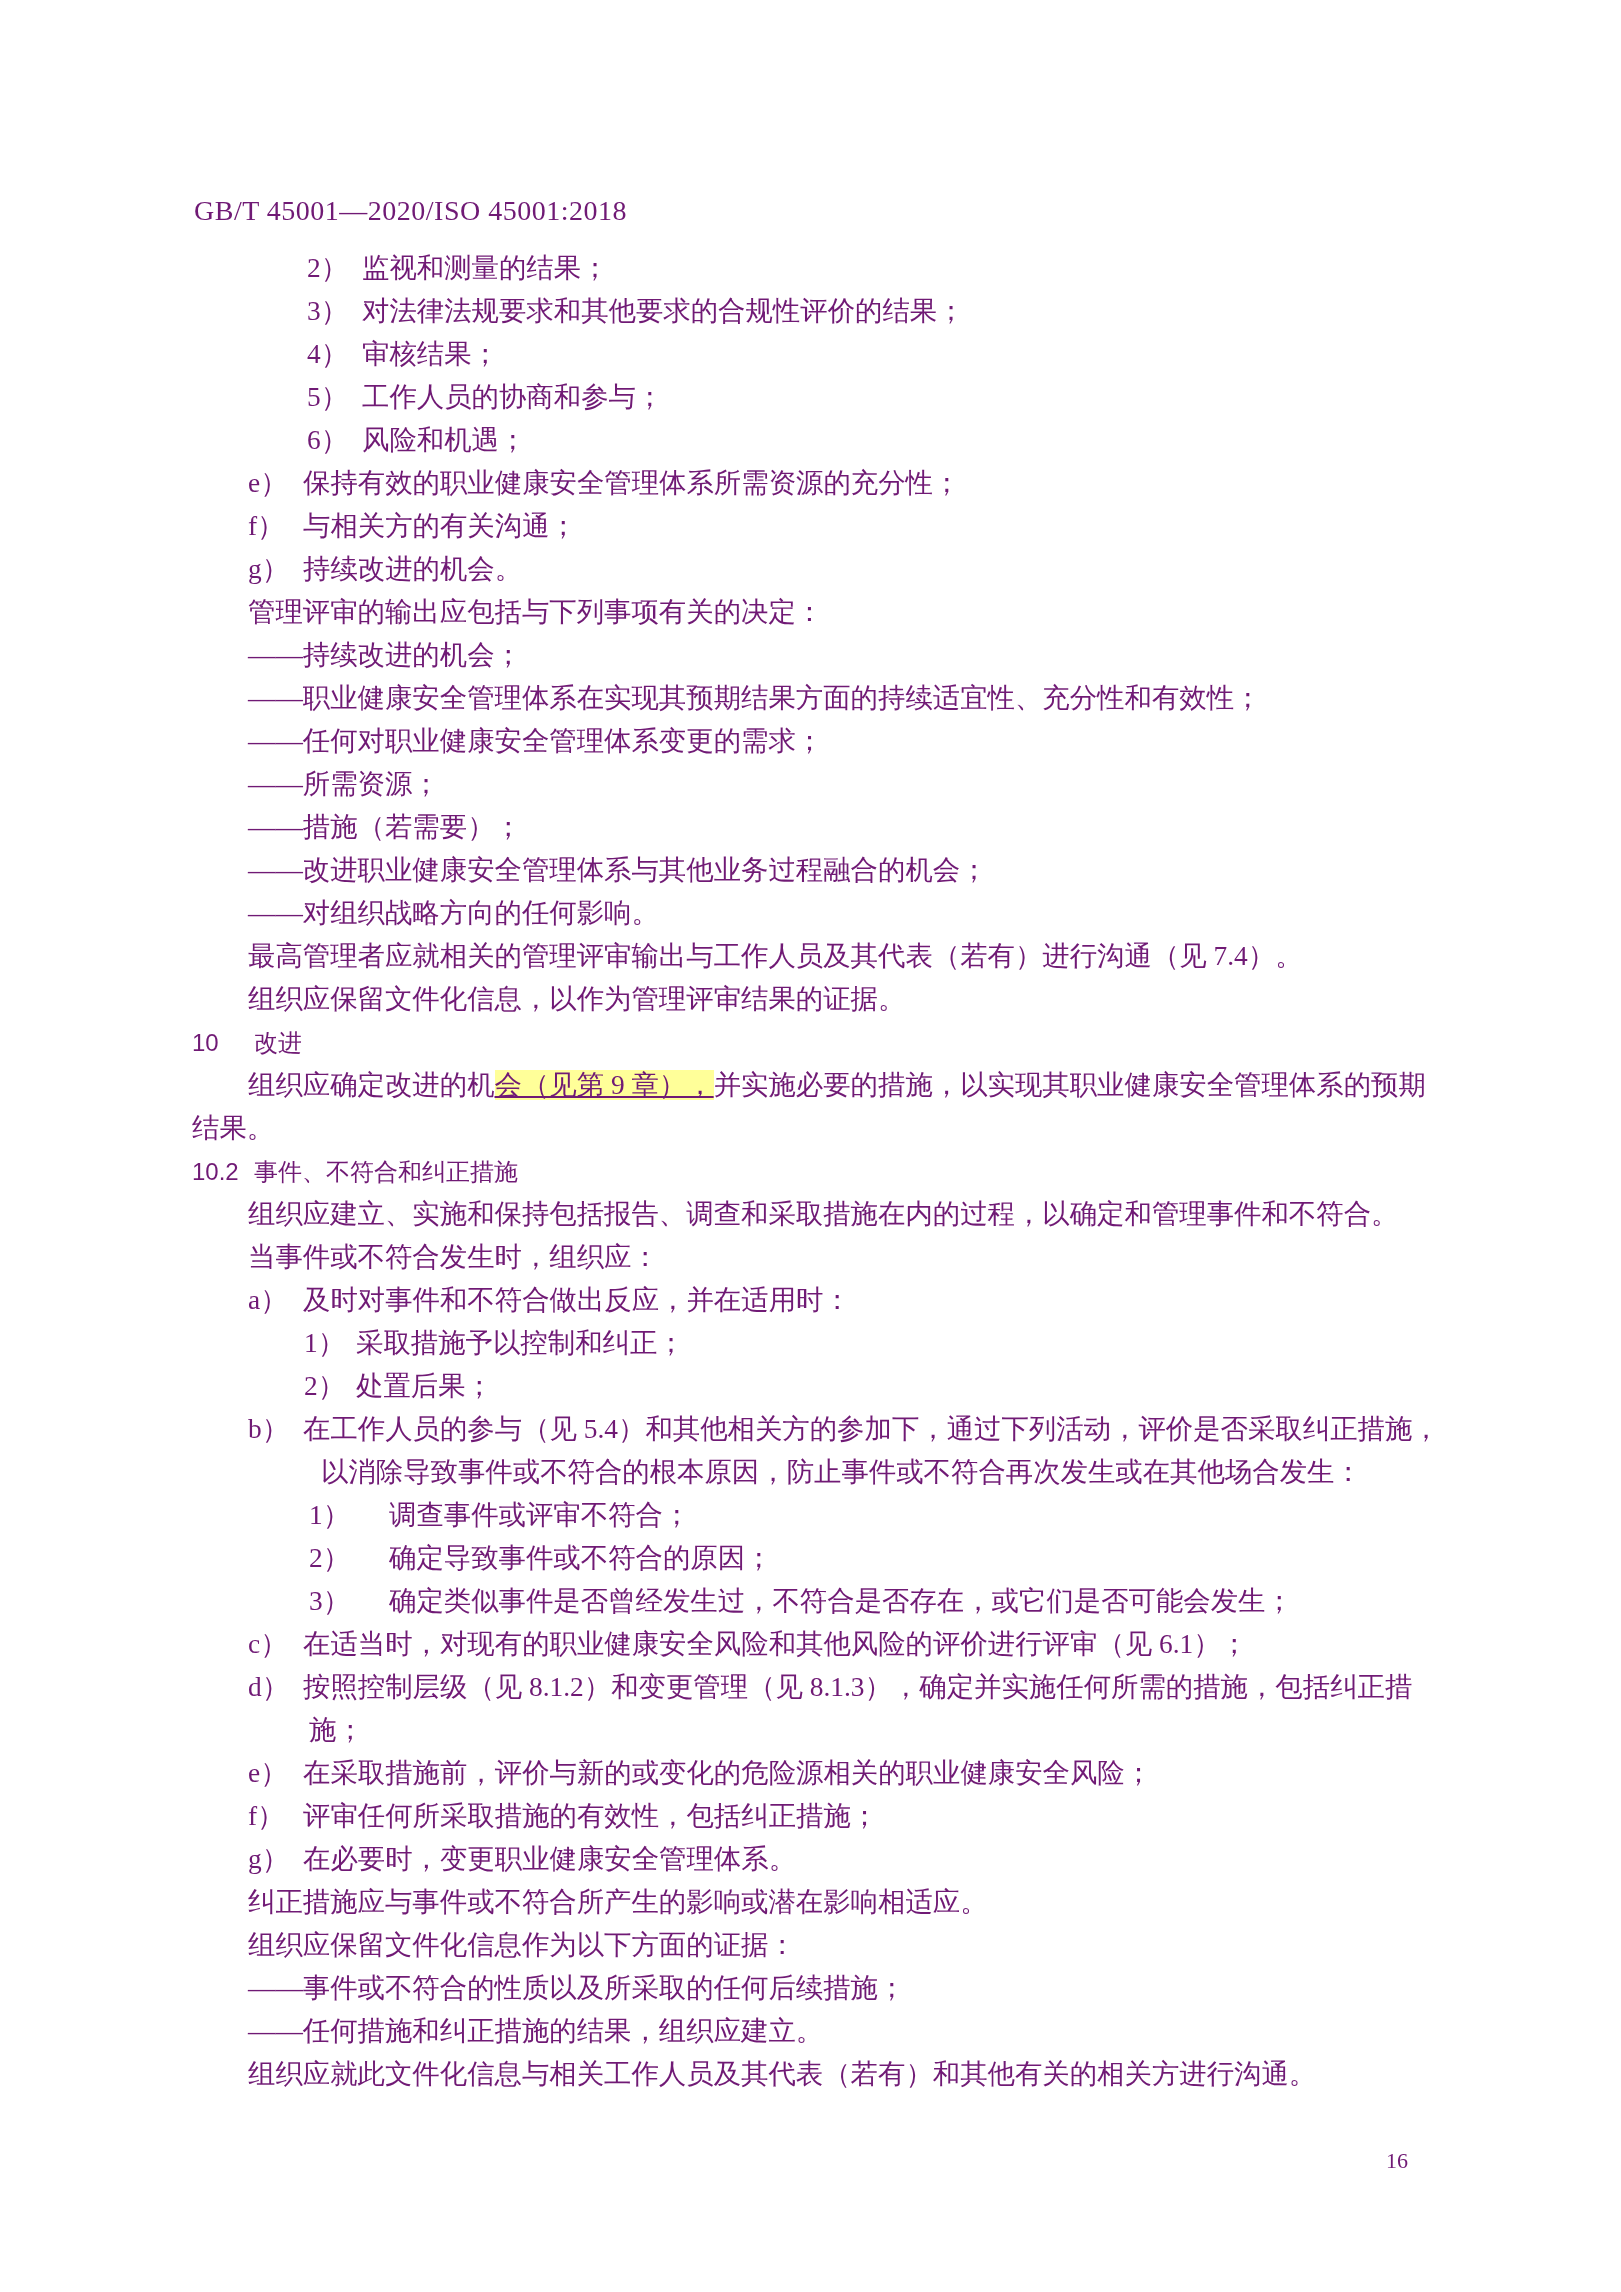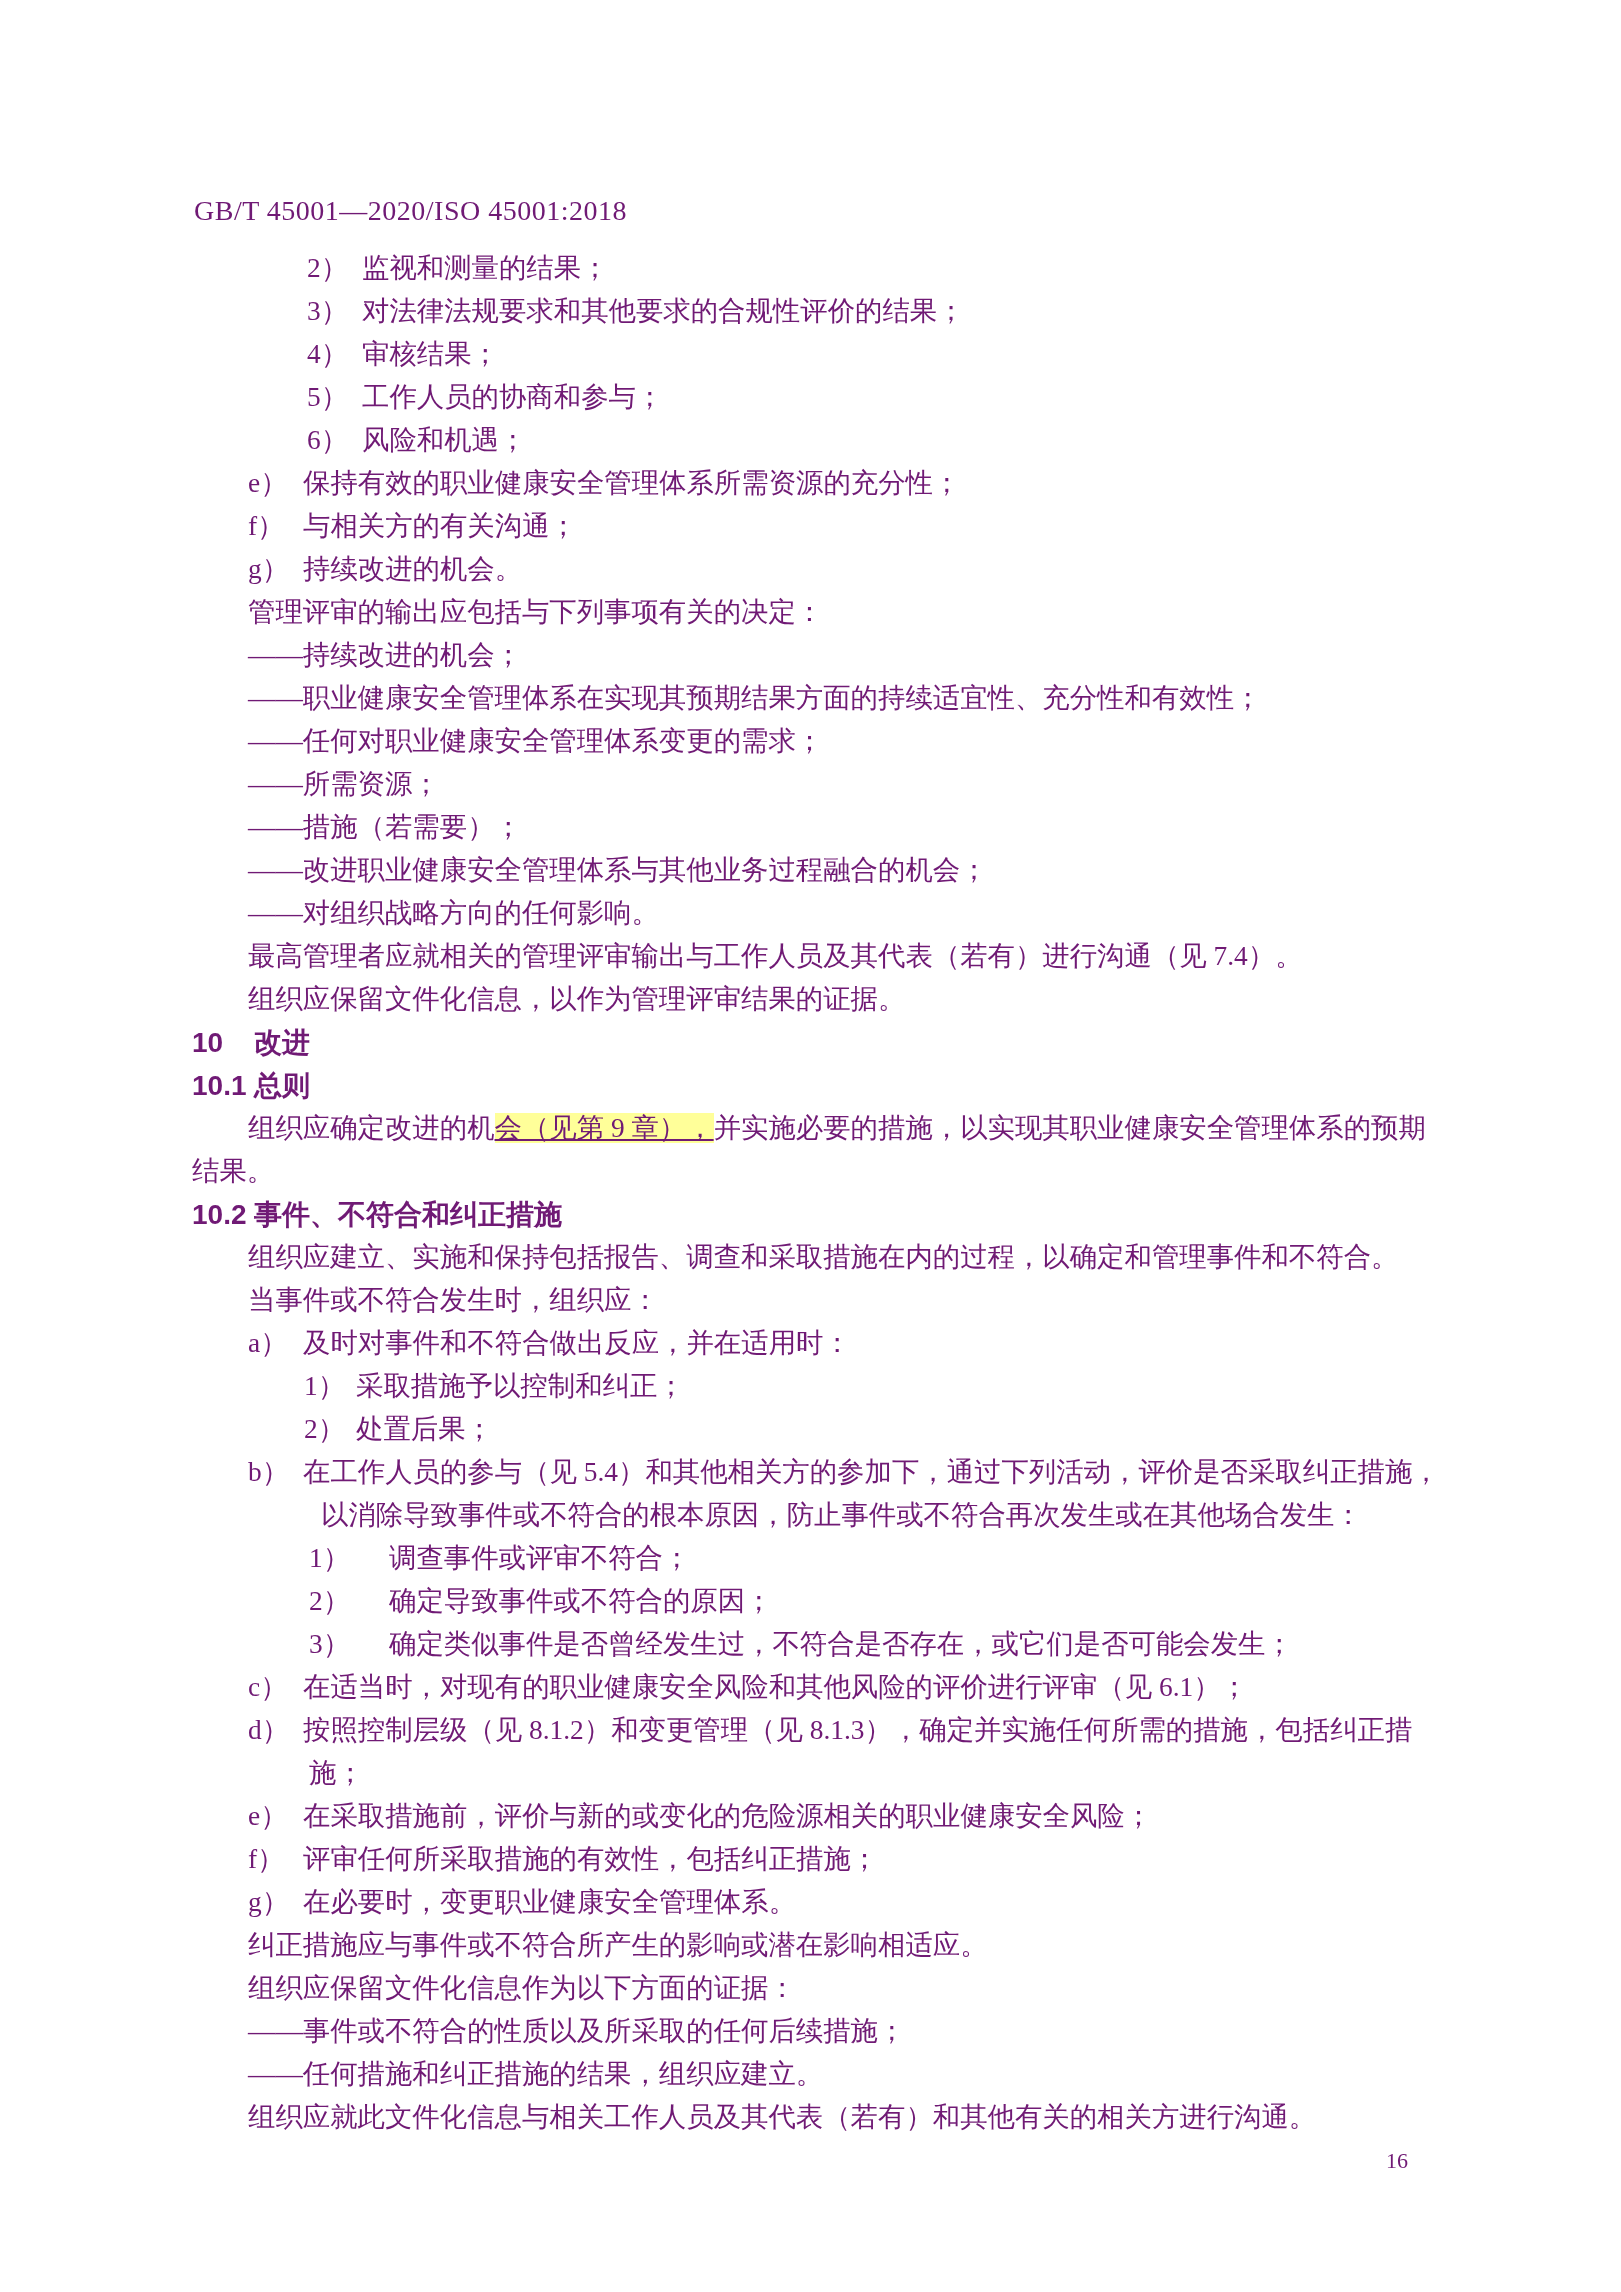--- a/index.html
+++ b/index.html
@@ -35,22 +35,22 @@
   .li4a{padding-left:112px;}
   .li4b{padding-left:117px;}
   .marker{display:inline-block;}
   .li2 .marker {width:55px;}
   .li4 .marker {width:55px;}
   .li4a .marker{width:52px;}
   .li4b .marker{width:80px;}
   
   .h1,.h2{
     font-family:"Liberation Sans","DejaVu Sans",sans-serif;
-    font-weight:bold;
-    font-size:28px;
+    font-weight:normal;
+    font-size:24px;
   }
   .h1 .num,.h2 .num{display:inline-block;min-width:62px;}
   .page-number{
     position:absolute;left:1386px;top:2146px;
     font-size:22px;line-height:29px;
   }
 </style>
 </head>
 <body>
 
@@ -70,21 +70,20 @@
       <div class="line p2"><span>——持续改进的机会；</span></div>
       <div class="line p2"><span>——职业健康安全管理体系在实现其预期结果方面的持续适宜性、充分性和有效性；</span></div>
       <div class="line p2"><span>——任何对职业健康安全管理体系变更的需求；</span></div>
       <div class="line p2"><span>——所需资源；</span></div>
       <div class="line p2"><span>——措施（若需要）；</span></div>
       <div class="line p2"><span>——改进职业健康安全管理体系与其他业务过程融合的机会；</span></div>
       <div class="line p2"><span>——对组织战略方向的任何影响。</span></div>
       <div class="line p2"><span>最高管理者应就相关的管理评审输出与工作人员及其代表（若有）进行沟通（见 7.4）。</span></div>
       <div class="line p2"><span>组织应保留文件化信息，以作为管理评审结果的证据。</span></div>
       <div class="line h1"><span class="num">10</span><span>改进</span></div>
-      <div class="line h2"><span class="num">10.1</span><span>总则</span></div>
       <div class="line p2"><span>组织应确定改进的机</span><span style="background: rgb(255, 255, 153); text-decoration: underline;">会（见第 9 章），</span><span>并实施必要的措施，以实现其职业健康安全管理体系的预期</span></div>
       <div class="line p0"><span>结果。</span></div>
       <div class="line h2"><span class="num">10.2</span><span>事件、不符合和纠正措施</span></div>
       <div class="line p2"><span>组织应建立、实施和保持包括报告、调查和采取措施在内的过程，以确定和管理事件和不符合。</span></div>
       <div class="line p2"><span>当事件或不符合发生时，组织应：</span></div>
       <div class="line li2"><span class="marker">a）</span><span>及时对事件和不符合做出反应，并在适用时：</span></div>
       <div class="line li4a"><span class="marker">1）</span><span>采取措施予以控制和纠正；</span></div>
       <div class="line li4a"><span class="marker">2）</span><span>处置后果；</span></div>
       <div class="line li2"><span class="marker">b）</span><span>在工作人员的参与（见 5.4）和其他相关方的参加下，通过下列活动，评价是否采取纠正措施，</span></div>
       <div class="line p2h"><span>以消除导致事件或不符合的根本原因，防止事件或不符合再次发生或在其他场合发生：</span></div>

